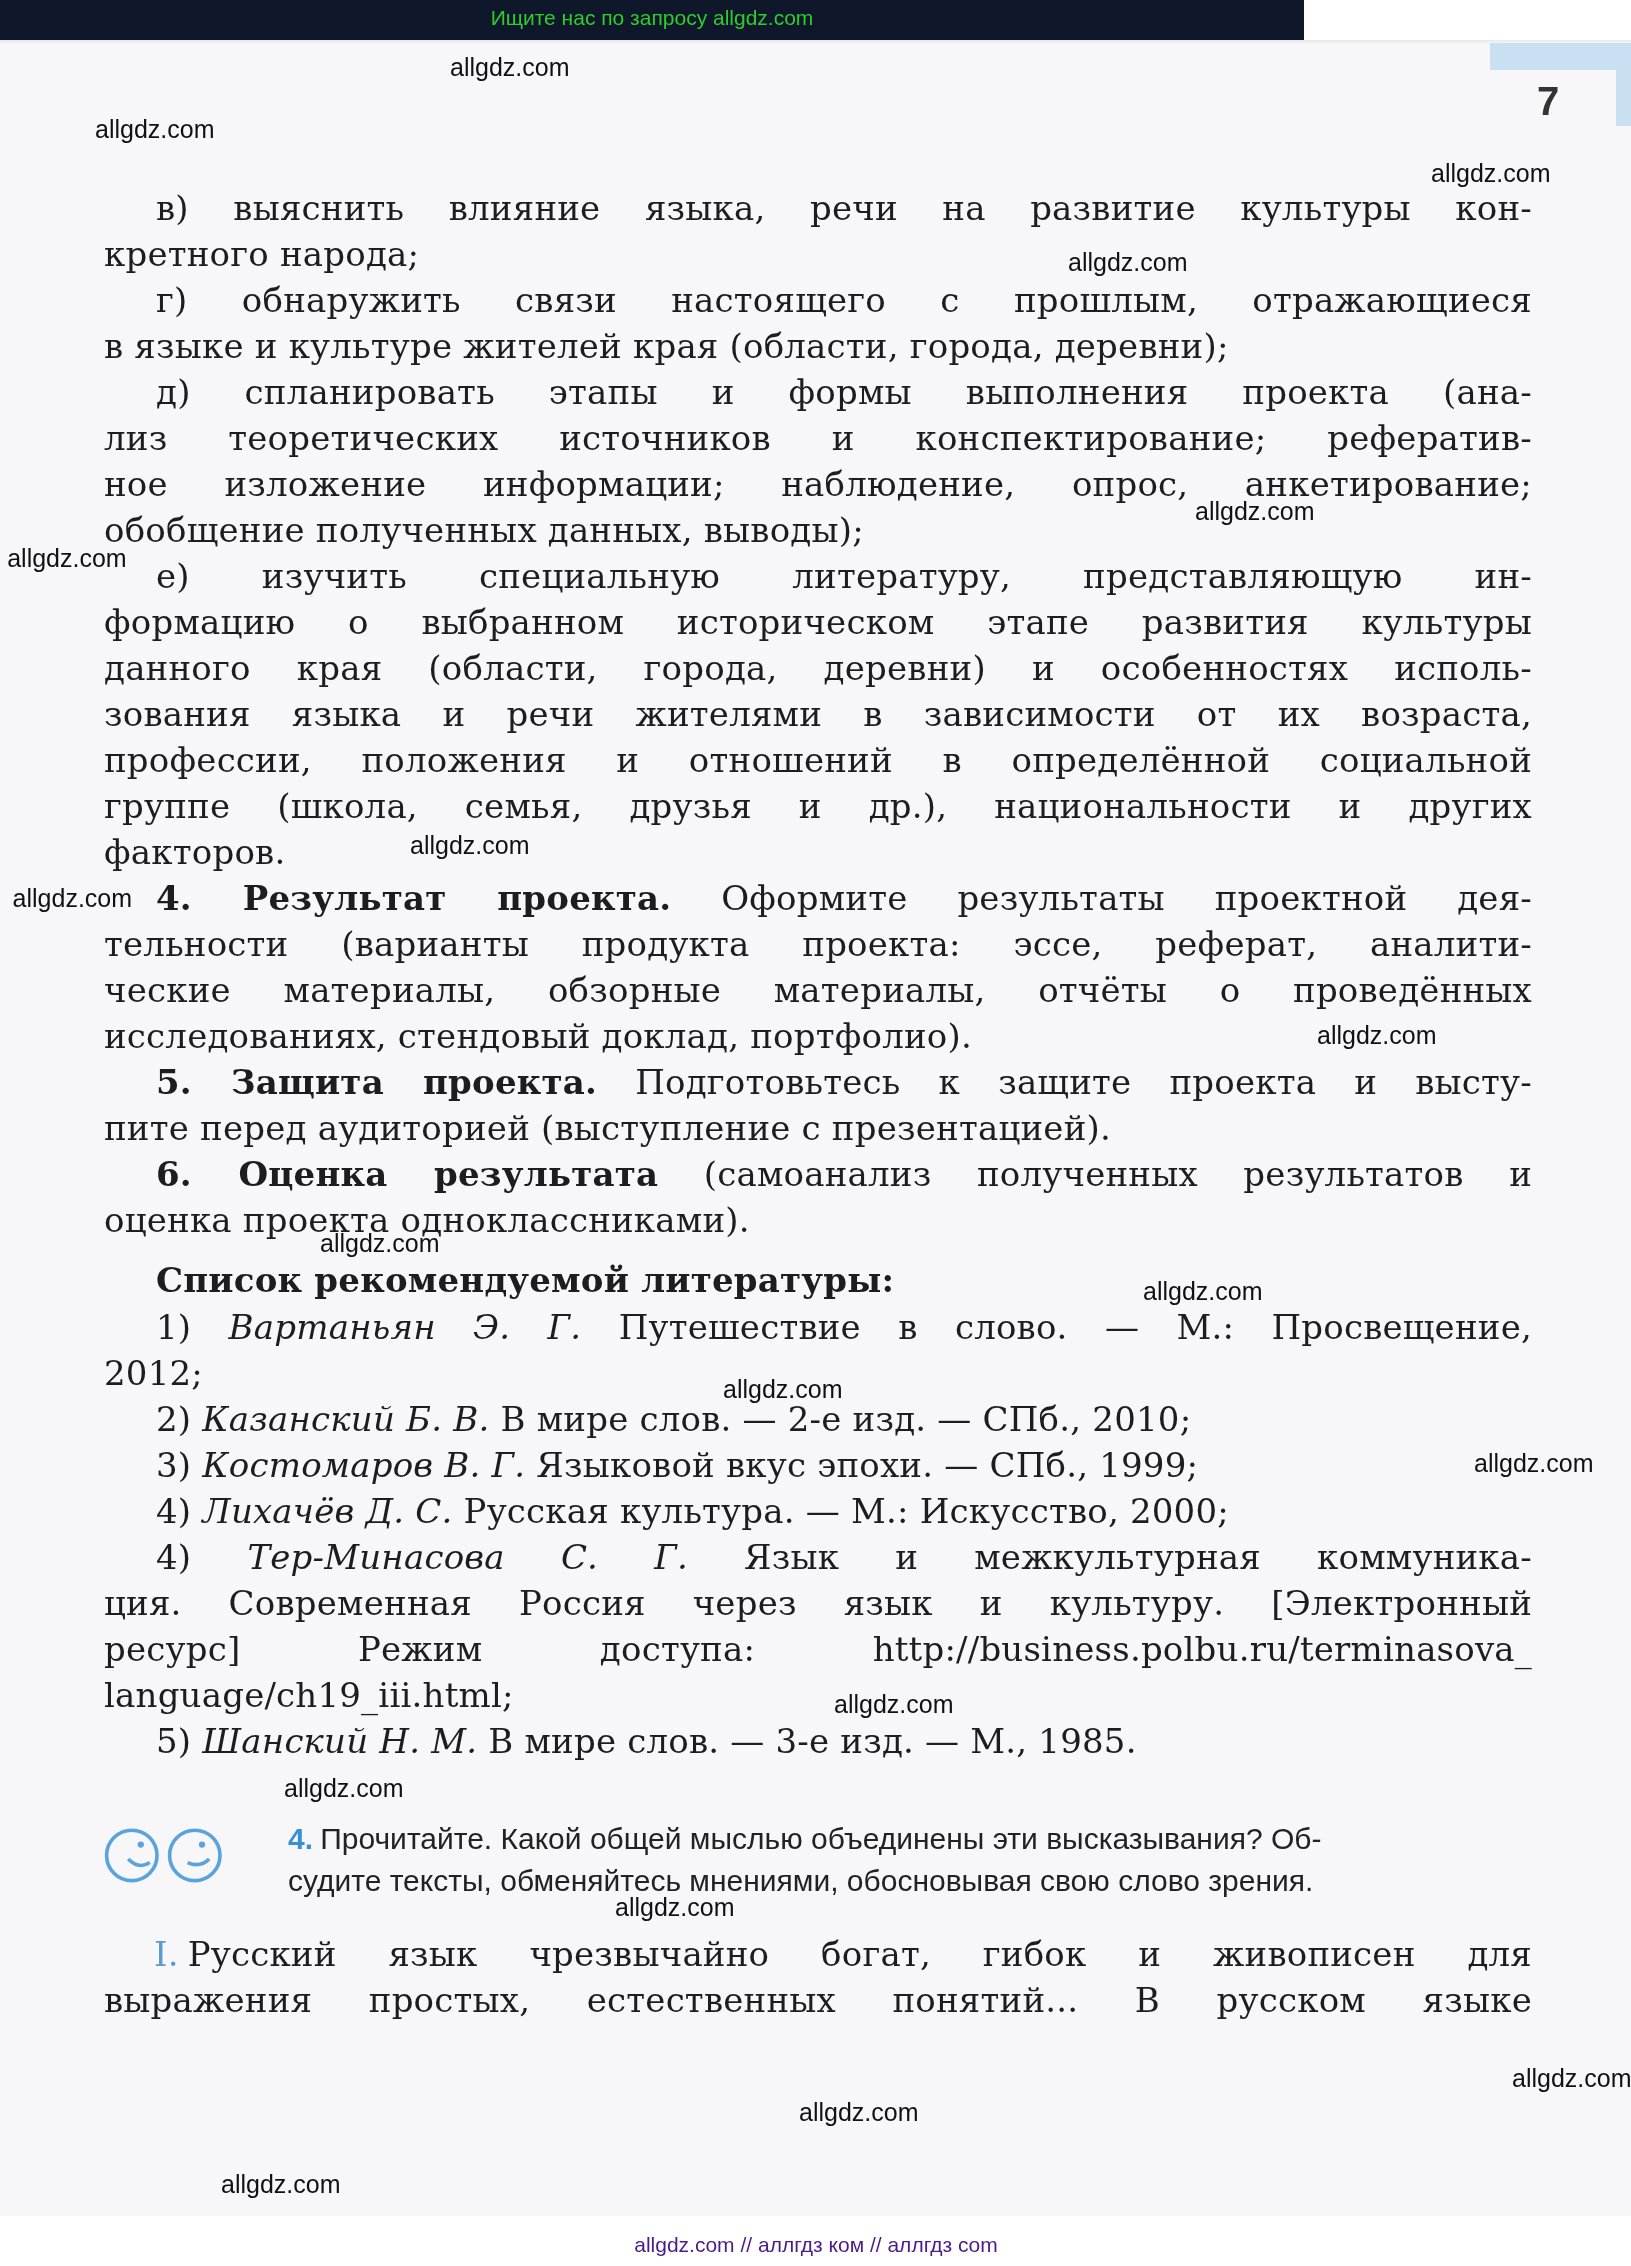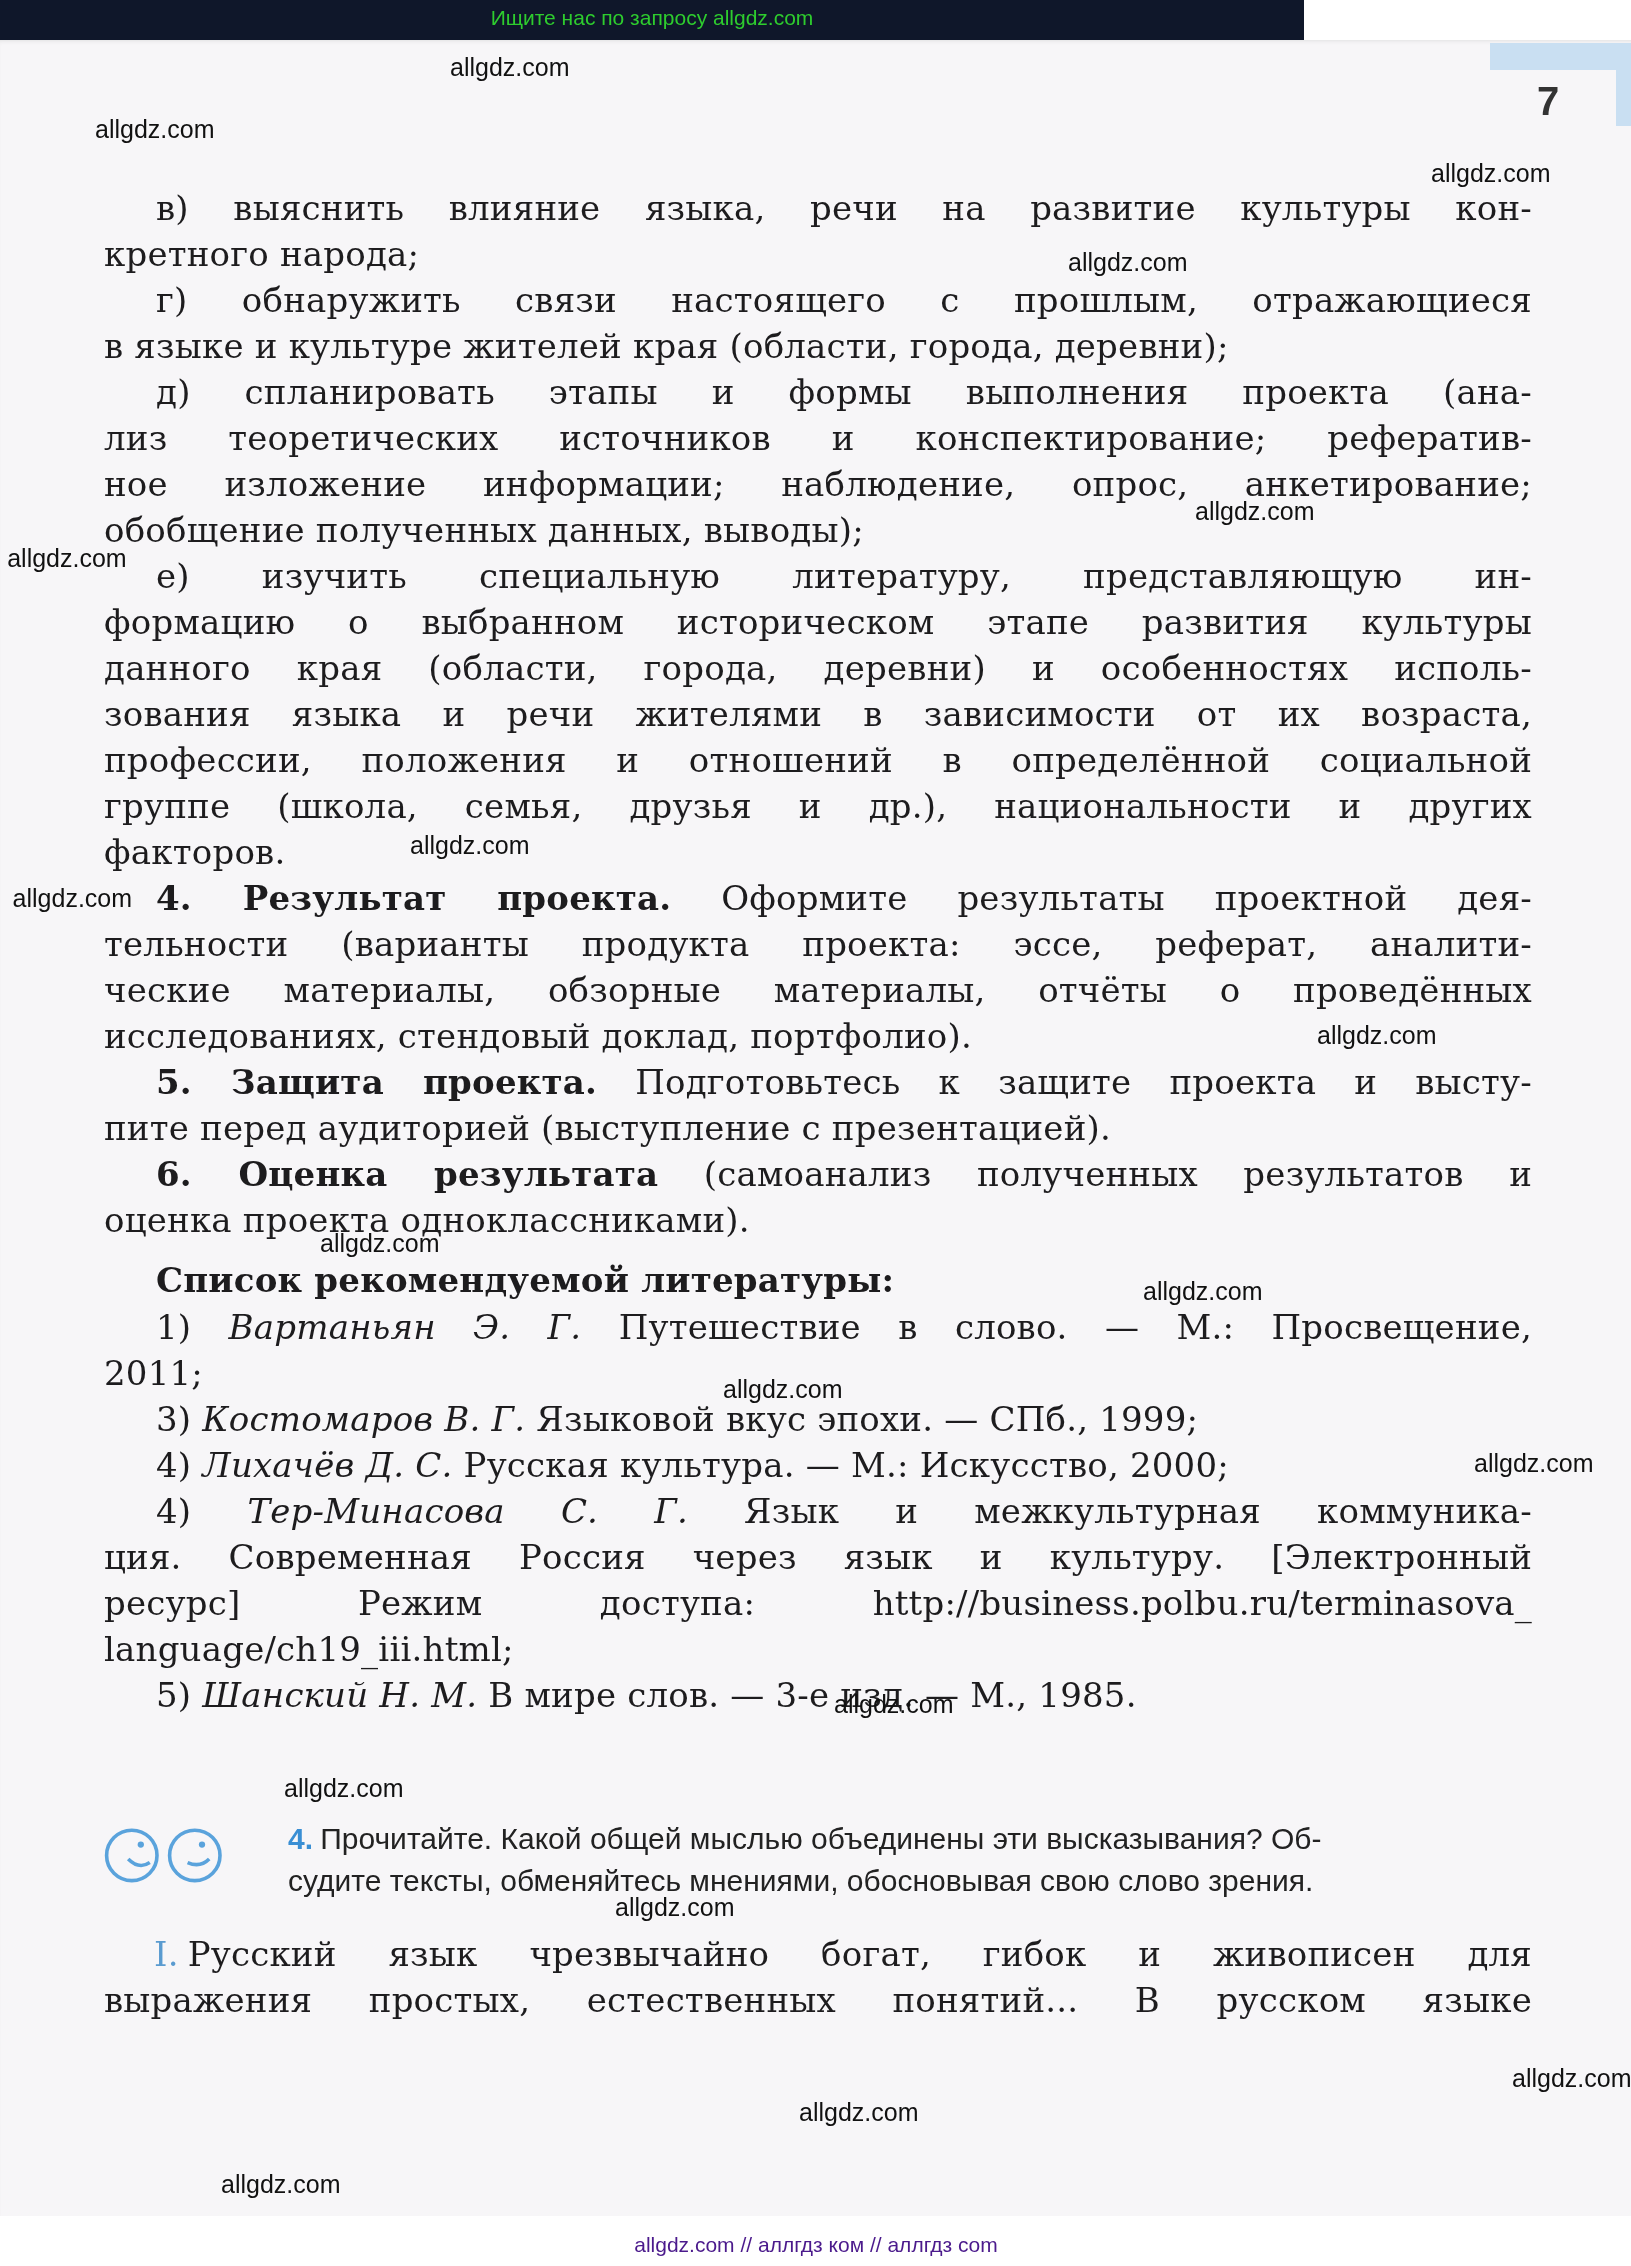--- a/index.html
+++ b/index.html
@@ -89,22 +89,23 @@
 
   <span class="line indent"><span class="b">6. Оценка результата</span><span> (самоанализ полученных результатов и</span></span>
   <span class="line last">оценка проекта одноклассниками).</span>
 </div>
 
 <div class="text-block" style="top:1257px;">
   <span class="line last indent heading">Список рекомендуемой литературы:</span>
 </div>
 <div class="text-block" style="top:1304px;">
   <span class="line indent"><span>1) </span><span class="i">Вартаньян Э. Г.</span><span> Путешествие в слово. — М.: Просвещение,</span></span>
-  <span class="line last">2011;</span>
+  <span class="line last">2012;</span>
 
+  <span class="line last indent"><span>2) </span><span class="i">Казанский Б. В.</span><span> В мире слов. — 2-е изд. — СПб., 2010;</span></span>
 
   <span class="line last indent"><span>3) </span><span class="i">Костомаров В. Г.</span><span> Языковой вкус эпохи. — СПб., 1999;</span></span>
 
   <span class="line last indent"><span>4) </span><span class="i">Лихачёв Д. С.</span><span> Русская культура. — М.: Искусство, 2000;</span></span>
 
   <span class="line indent"><span>4) </span><span class="i">Тер-Минасова С. Г.</span><span> Язык и межкультурная коммуника-</span></span>
   <span class="line">ция. Современная Россия через язык и культуру. [Электронный</span>
   <span class="line">ресурс] Режим доступа: http://business.polbu.ru/terminasova_</span>
   <span class="line last">language/ch19_iii.html;</span>
 

